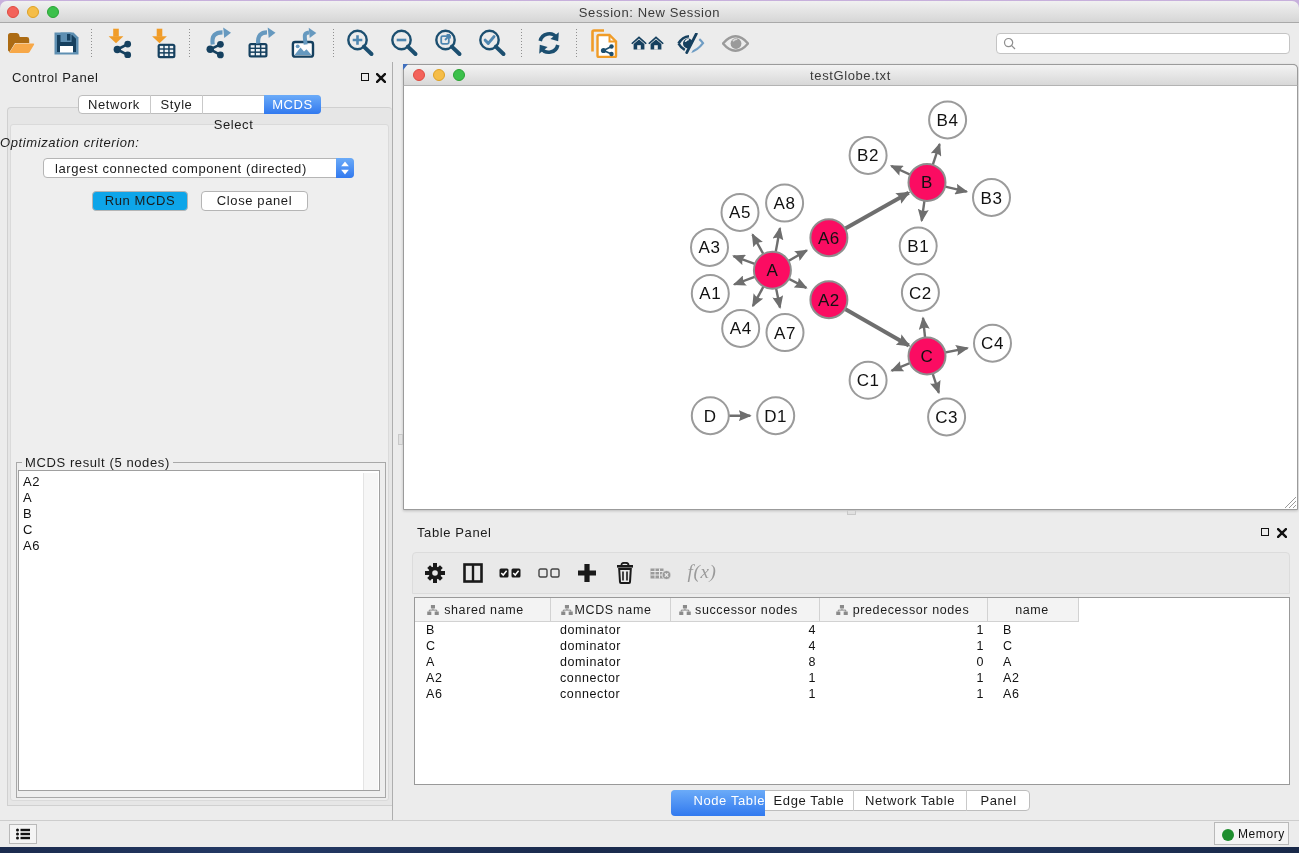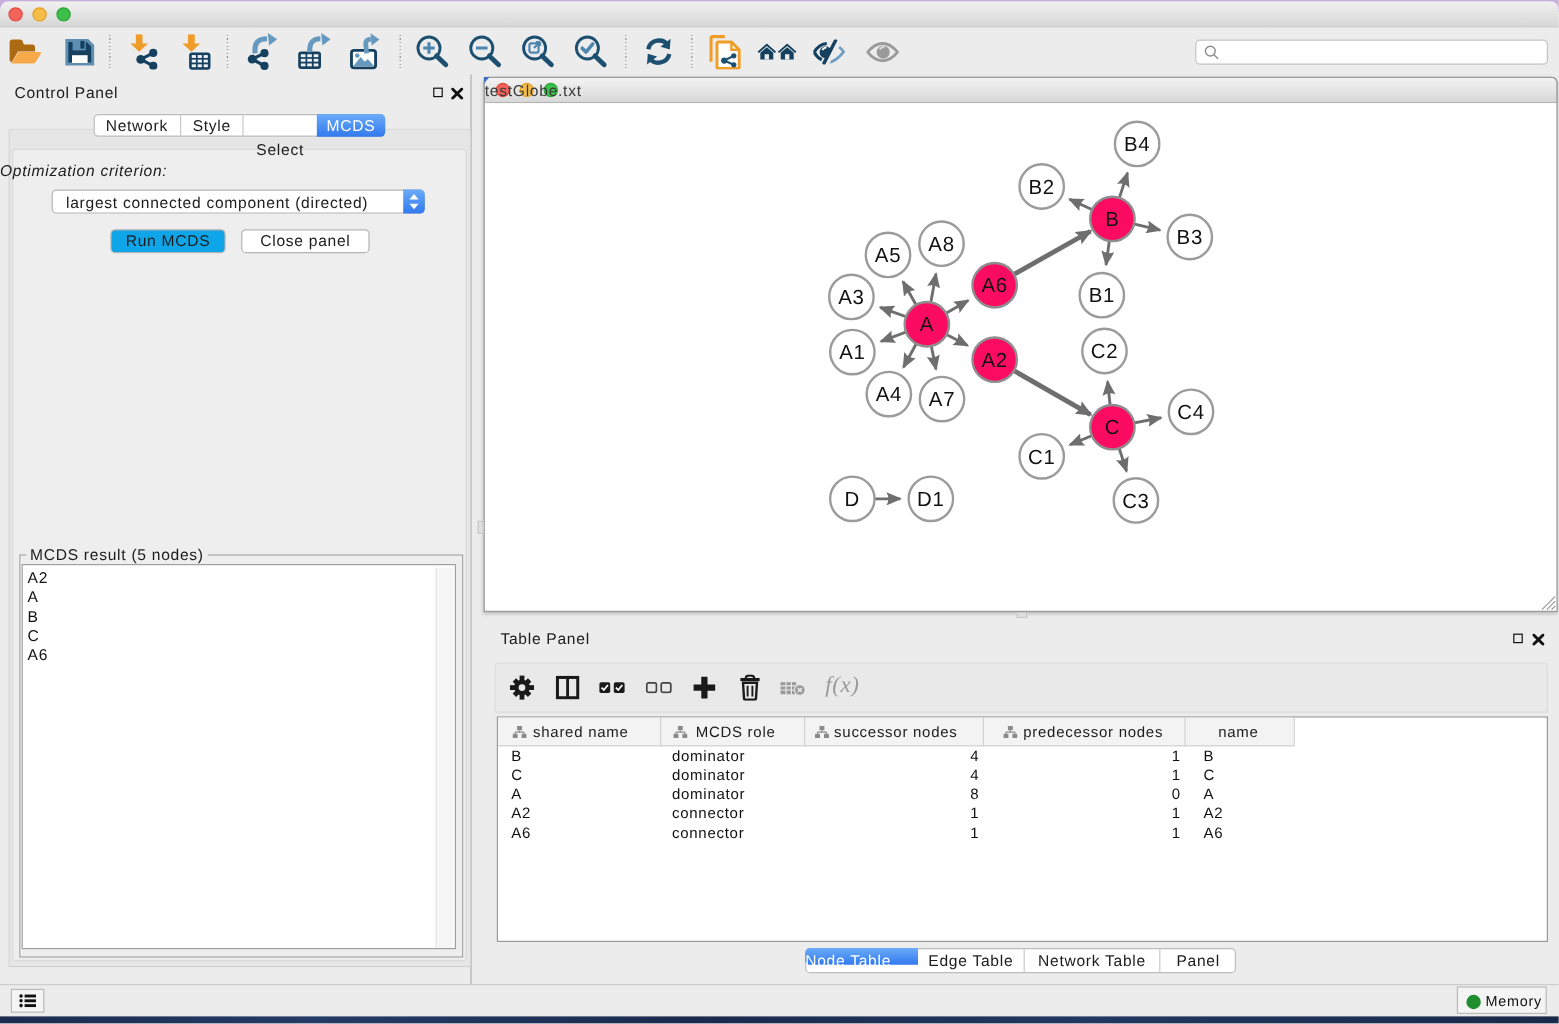--- a/index.html
+++ b/index.html
@@ -9,20 +9,21 @@
 </style>
 </head>
 <body>
 
 <div class="abs" style="left:0;top:0;width:1299px;height:10px;background:#c7b0dc;"></div>
 
 <div class="abs" style="left:0;top:1px;width:1299px;height:22px;background:linear-gradient(#f1f1f1,#d6d6d6);border-radius:7px 7px 0 0;border-bottom:1px solid #a9a9a9;">
   <div class="abs" style="left:7px;top:5px;width:12px;height:12px;border-radius:50%;background:#f3635b;border:0.5px solid #df4b40;"></div>
   <div class="abs" style="left:27px;top:5px;width:12px;height:12px;border-radius:50%;background:#f5bd48;border:0.5px solid #dfa123;"></div>
   <div class="abs" style="left:47px;top:5px;width:12px;height:12px;border-radius:50%;background:#3cc04b;border:0.5px solid #2aa335;"></div>
+  <div class="abs" style="left:0;top:4px;width:1299px;text-align:center;font-size:13px;color:#3a3a3a;">Session: New Session</div>
 </div>
 
 <div class="abs" id="toolbar" style="left:0;top:23px;width:1299px;height:39px;background:#ececec;"></div>
 
 <div class="abs" style="left:91px;top:29px;width:1px;height:30px;background:repeating-linear-gradient(#909090 0 1px, rgba(0,0,0,0) 1px 3px);"></div>
 <div class="abs" style="left:189px;top:29px;width:1px;height:30px;background:repeating-linear-gradient(#909090 0 1px, rgba(0,0,0,0) 1px 3px);"></div>
 <div class="abs" style="left:333px;top:29px;width:1px;height:30px;background:repeating-linear-gradient(#909090 0 1px, rgba(0,0,0,0) 1px 3px);"></div>
 <div class="abs" style="left:521px;top:29px;width:1px;height:30px;background:repeating-linear-gradient(#909090 0 1px, rgba(0,0,0,0) 1px 3px);"></div>
 <div class="abs" style="left:576px;top:29px;width:1px;height:30px;background:repeating-linear-gradient(#909090 0 1px, rgba(0,0,0,0) 1px 3px);"></div>
 
@@ -197,21 +198,21 @@
 <div class="abs" style="left:18px;top:470px;width:362px;height:321px;background:#fff;border:1px solid #a0a0a0;font-size:13px;color:#111;">
   <div style="padding:3px 0 0 4px;line-height:16px;">A2<br>A<br>B<br>C<br>A6</div>
   <div class="abs" style="right:1px;top:2px;width:15px;height:317px;background:#f6f6f6;border-left:1px solid #e4e4e4;"></div>
 </div>
 
 <div class="abs" style="left:403px;top:64px;width:895px;height:446px;background:#fff;border:1px solid #9b9b9b;border-radius:5px 5px 0 0;box-shadow:0 1px 3px rgba(0,0,0,0.2);"></div>
 <div class="abs" style="left:403px;top:64px;width:895px;height:22px;background:linear-gradient(#f3f3f3,#d8d8d8);border-radius:5px 5px 0 0;border:1px solid #9b9b9b;border-bottom:1px solid #b3b3b3;">
   <div class="abs" style="left:9px;top:4px;width:12px;height:12px;border-radius:50%;background:#f3635b;border:0.5px solid #df4b40;"></div>
   <div class="abs" style="left:29px;top:4px;width:12px;height:12px;border-radius:50%;background:#f5bd48;border:0.5px solid #dfa123;"></div>
   <div class="abs" style="left:49px;top:4px;width:12px;height:12px;border-radius:50%;background:#3cc04b;border:0.5px solid #2aa335;"></div>
-  <div class="abs" style="left:0;top:3px;width:100%;font-size:13px;color:#3a3a3a;">testGlobe.txt</div>
+  <div class="abs" style="left:0;top:3px;width:100%;text-align:center;font-size:13px;color:#3a3a3a;">testGlobe.txt</div>
 </div>
 <svg class="abs" style="left:403px;top:64px" width="5" height="6" viewBox="0 0 5 6">
     <path d="M0 0 L5 0 L0 6 Z" fill="#3f6fbe"></path>
   </svg>
 
 <svg class="abs" style="left:404px;top:86px" width="893" height="423" viewBox="0 0 893 423">
 <defs>
 <marker id="ar" markerWidth="13" markerHeight="11" refX="11.5" refY="5.5" orient="auto" markerUnits="userSpaceOnUse">
         <path d="M0 0 L13 5.5 L0 11 Q3.2 5.5 0 0 Z" fill="#6e6e6e"></path>
       </marker>
@@ -410,21 +411,21 @@
         <rect x="7.3" y="6.4" width="4" height="3.4"></rect>
       </g>
       <g stroke="#8a8a8a" stroke-width="1">
         <line x1="5.6" y1="3.4" x2="5.6" y2="5"></line>
         <line x1="2" y1="5" x2="9.3" y2="5"></line>
         <line x1="2" y1="5" x2="2" y2="6.4"></line>
         <line x1="9.3" y1="5" x2="9.3" y2="6.4"></line>
       </g>
     </svg>
 <div class="abs" style="left:-21px;top:5px;width:180px;text-align:center;font-size:12.5px;color:#1c1c1c;">shared name</div>
-<div class="abs" style="left:108px;top:5px;width:180px;text-align:center;font-size:12.5px;color:#1c1c1c;">MCDS role</div>
+<div class="abs" style="left:108px;top:5px;width:180px;text-align:center;font-size:12.5px;color:#1c1c1c;">MCDS name</div>
 <div class="abs" style="left:241.5px;top:5px;width:180px;text-align:center;font-size:12.5px;color:#1c1c1c;">successor nodes</div>
 <div class="abs" style="left:406px;top:5px;width:180px;text-align:center;font-size:12.5px;color:#1c1c1c;">predecessor nodes</div>
 <div class="abs" style="left:527px;top:5px;width:180px;text-align:center;font-size:12.5px;color:#1c1c1c;">name</div>
   <div class="abs" style="left:11px;top:25px;font-size:12.5px;color:#111;">B</div>
 <div class="abs" style="left:145px;top:25px;font-size:12.5px;color:#111;">dominator</div>
 <div class="abs" style="left:301px;top:25px;width:100px;text-align:right;font-size:12.5px;color:#111;">4</div>
 <div class="abs" style="left:469px;top:25px;width:100px;text-align:right;font-size:12.5px;color:#111;">1</div>
 <div class="abs" style="left:588px;top:25px;font-size:12.5px;color:#111;">B</div>
 <div class="abs" style="left:11px;top:41px;font-size:12.5px;color:#111;">C</div>
 <div class="abs" style="left:145px;top:41px;font-size:12.5px;color:#111;">dominator</div>
@@ -442,21 +443,21 @@
 <div class="abs" style="left:469px;top:73px;width:100px;text-align:right;font-size:12.5px;color:#111;">1</div>
 <div class="abs" style="left:588px;top:73px;font-size:12.5px;color:#111;">A2</div>
 <div class="abs" style="left:11px;top:89px;font-size:12.5px;color:#111;">A6</div>
 <div class="abs" style="left:145px;top:89px;font-size:12.5px;color:#111;">connector</div>
 <div class="abs" style="left:301px;top:89px;width:100px;text-align:right;font-size:12.5px;color:#111;">1</div>
 <div class="abs" style="left:469px;top:89px;width:100px;text-align:right;font-size:12.5px;color:#111;">1</div>
 <div class="abs" style="left:588px;top:89px;font-size:12.5px;color:#111;">A6</div>
 </div>
 
 <div class="abs" style="left:671px;top:790px;width:359px;height:21px;background:#fff;border:1px solid #bdbdbd;border-radius:4px;"></div>
-<div class="abs" style="left:671px;top:790px;width:94px;height:14px;background:linear-gradient(#6babf8,#3179ef);border-radius:4px 0 0 4px;font-size:13px;color:#fff;text-align:left;line-height:21px;">Node Table</div>
+<div class="abs" style="left:671px;top:790px;width:94px;height:26px;background:linear-gradient(#6babf8,#3179ef);border-radius:4px 0 0 4px;font-size:13px;color:#fff;text-align:right;line-height:21px;">Node Table</div>
 <div class="abs" style="left:765px;top:790px;width:89px;height:21px;font-size:13px;color:#1c1c1c;text-align:center;line-height:21px;border-right:1px solid #c9c9c9;">Edge Table</div>
 <div class="abs" style="left:854px;top:790px;width:113px;height:21px;font-size:13px;color:#1c1c1c;text-align:center;line-height:21px;border-right:1px solid #c9c9c9;">Network Table</div>
 <div class="abs" style="left:967px;top:790px;width:63px;height:21px;font-size:13px;color:#1c1c1c;text-align:center;line-height:21px;">Panel</div>
 
 <div class="abs" style="left:0;top:820px;width:1299px;height:27px;background:#ececec;border-top:1px solid #cdcdcd;"></div>
 <div class="abs" style="left:9px;top:824px;width:28px;height:20px;background:#f4f4f4;border:1px solid #b9b9b9;">
   <svg width="14" height="12" style="position:absolute;left:6px;top:3px" viewBox="0 0 14 12">
       <circle cx="1.5" cy="2" r="1.5" fill="#111"></circle>
       <circle cx="1.5" cy="6" r="1.5" fill="#111"></circle>
       <circle cx="1.5" cy="10" r="1.5" fill="#111"></circle>

